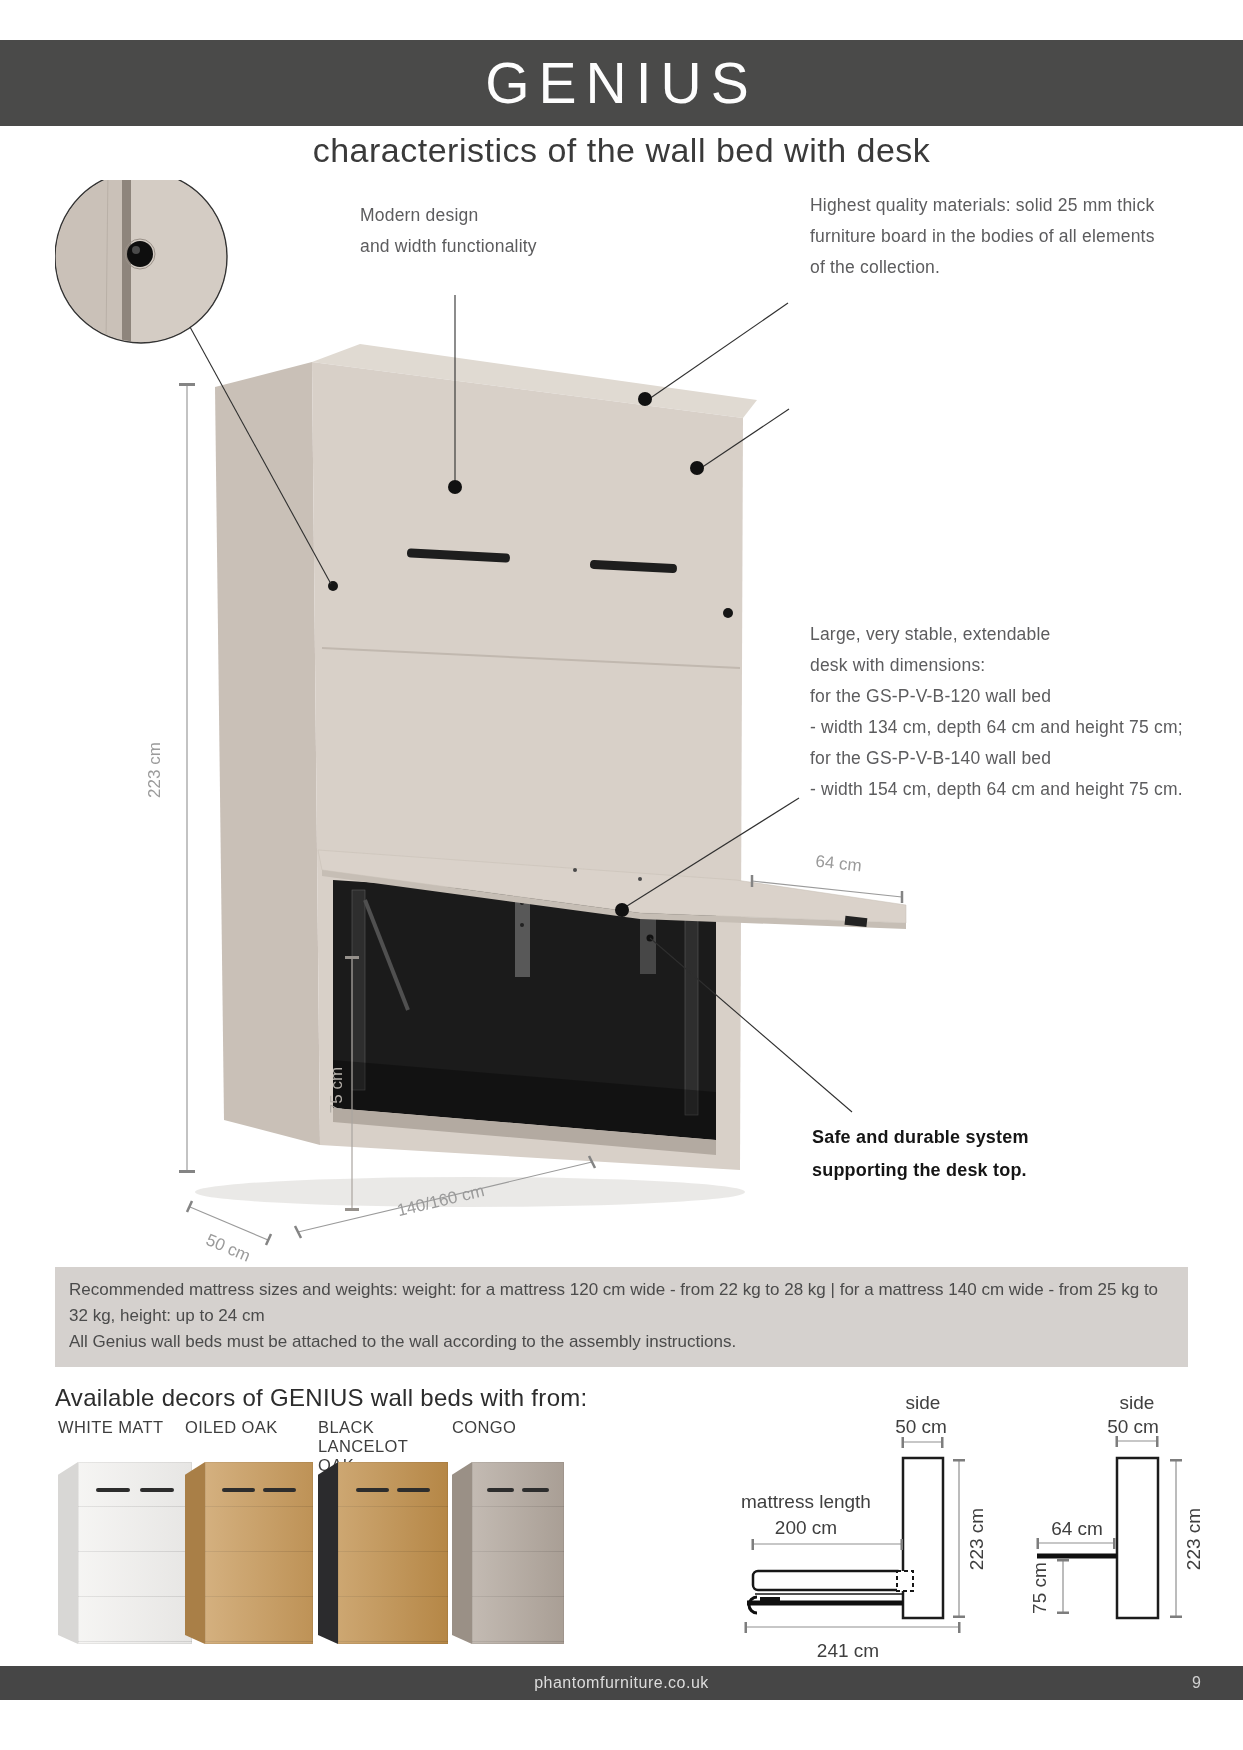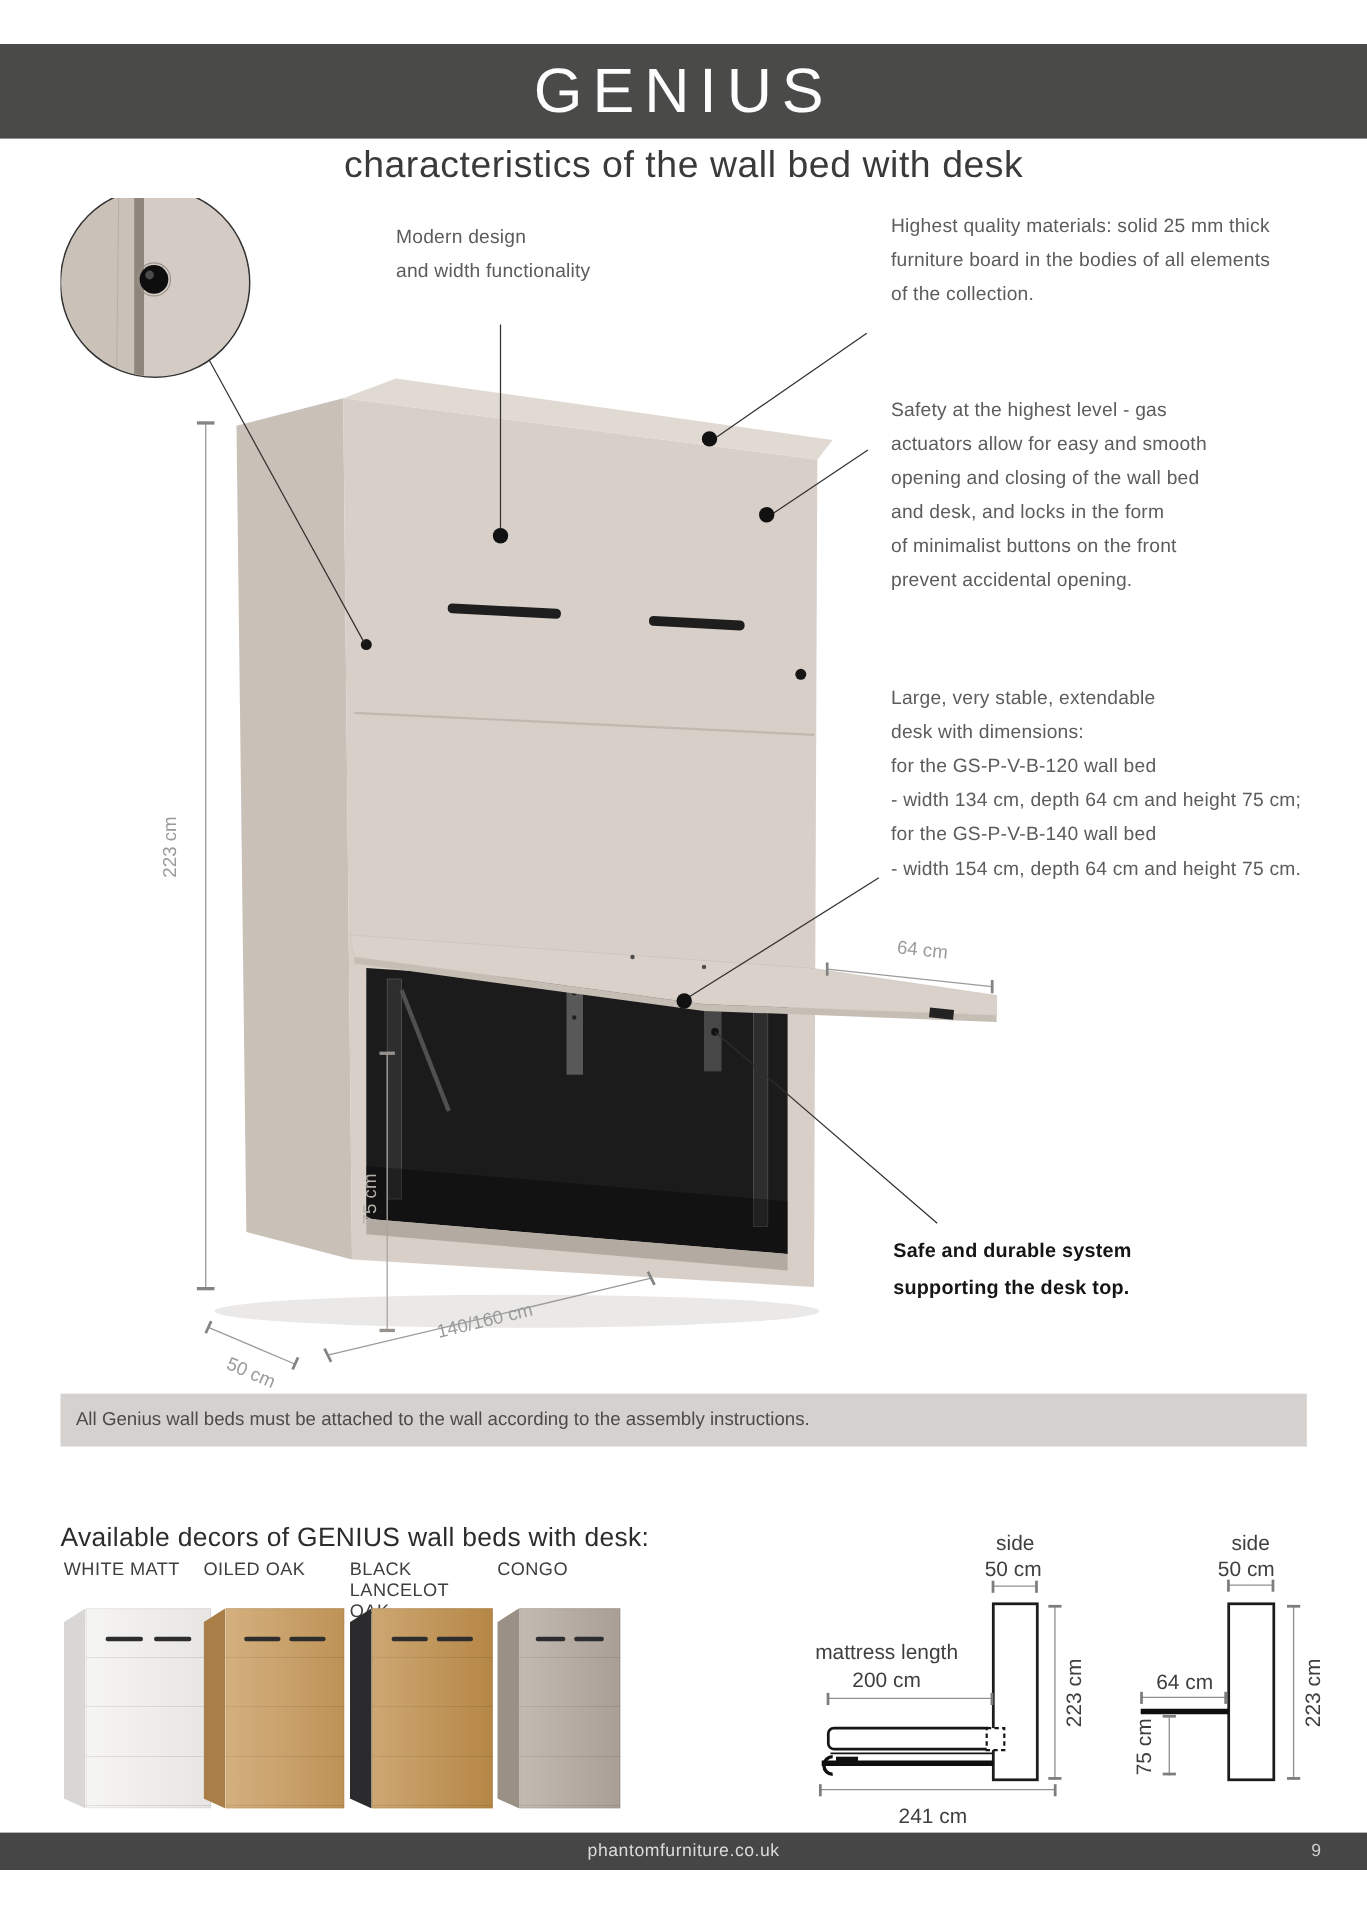--- a/index.html
+++ b/index.html
@@ -124,40 +124,35 @@
     <circle cx="622" cy="910" r="7" fill="#111"></circle>
     <circle cx="650" cy="938" r="3.5" fill="#111"></circle>
     <line x1="650" y1="938" x2="852" y2="1112" stroke="#2f2f2f" stroke-width="1.1"></line>
   </svg>
 
   <div class="note n-modern">Modern design
 and width functionality</div>
   <div class="note n-quality">Highest quality materials: solid 25 mm thick
 furniture board in the bodies of all elements
 of the collection.</div>
-  <div class="note n-safety">Safety at the highest level - gas
-actuators allow for easy and smooth
-opening and closing of the wall bed
-and desk, and locks in the form
-of minimalist buttons on the front
-prevent accidental opening.</div>
   <div class="note n-desk">Large, very stable, extendable
 desk with dimensions:
 for the GS-P-V-B-120 wall bed
 - width 134 cm, depth 64 cm and height 75 cm;
 for the GS-P-V-B-140 wall bed
 - width 154 cm, depth 64 cm and height 75 cm.</div>
   <div class="note n-safe">Safe and durable system
 supporting the desk top.</div>
 
   <div class="abs infobox">
+    <p>Recommended mattress sizes and weights: weight: for a mattress 120 cm wide - from 22 kg to 28 kg | for a mattress 140 cm wide - from 25 kg to 32 kg, height: up to 24 cm</p>
     <p>All Genius wall beds must be attached to the wall according to the assembly instructions.</p>
   </div>
 
-  <div class="abs decors-h">Available decors of GENIUS wall beds with desk:</div>
+  <div class="abs decors-h">Available decors of GENIUS wall beds with from:</div>
   <div>
       <div class="d-item" style="left: 58px; width: 134px;">
         <div class="d-label">WHITE MATT</div>
         <div class="d-thumb">
           <div class="d-side" style="background: rgb(216, 215, 213);"></div>
           <div class="d-front" style="background-color: rgb(243, 242, 240); background-image: linear-gradient(90deg, rgba(255, 255, 255, 0.22), rgba(0, 0, 0, 0.05)), repeating-linear-gradient(rgba(0, 0, 0, 0) 0px, rgba(0, 0, 0, 0) 44px, rgba(0, 0, 0, 0.1) 44px, rgba(0, 0, 0, 0.1) 45px);">
             <i class="hndl h1"></i>
             <i class="hndl h2"></i>
           </div>
         </div>

